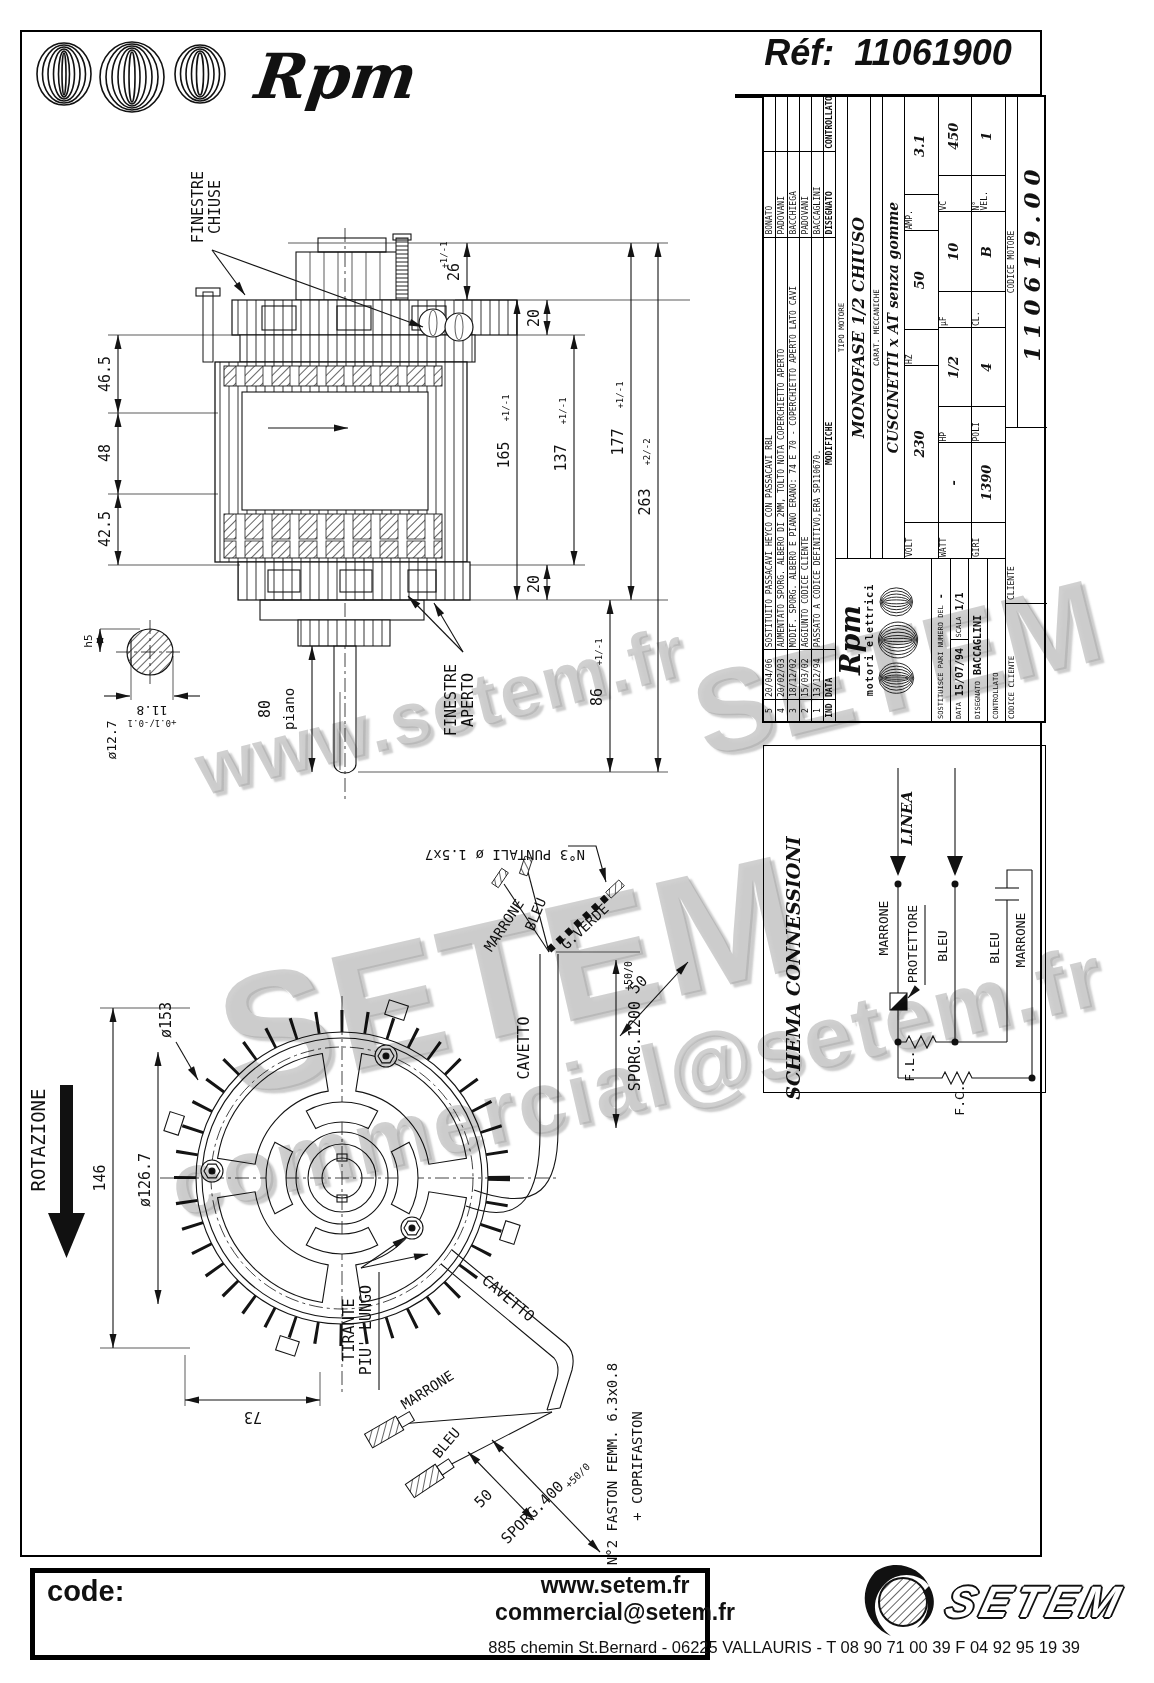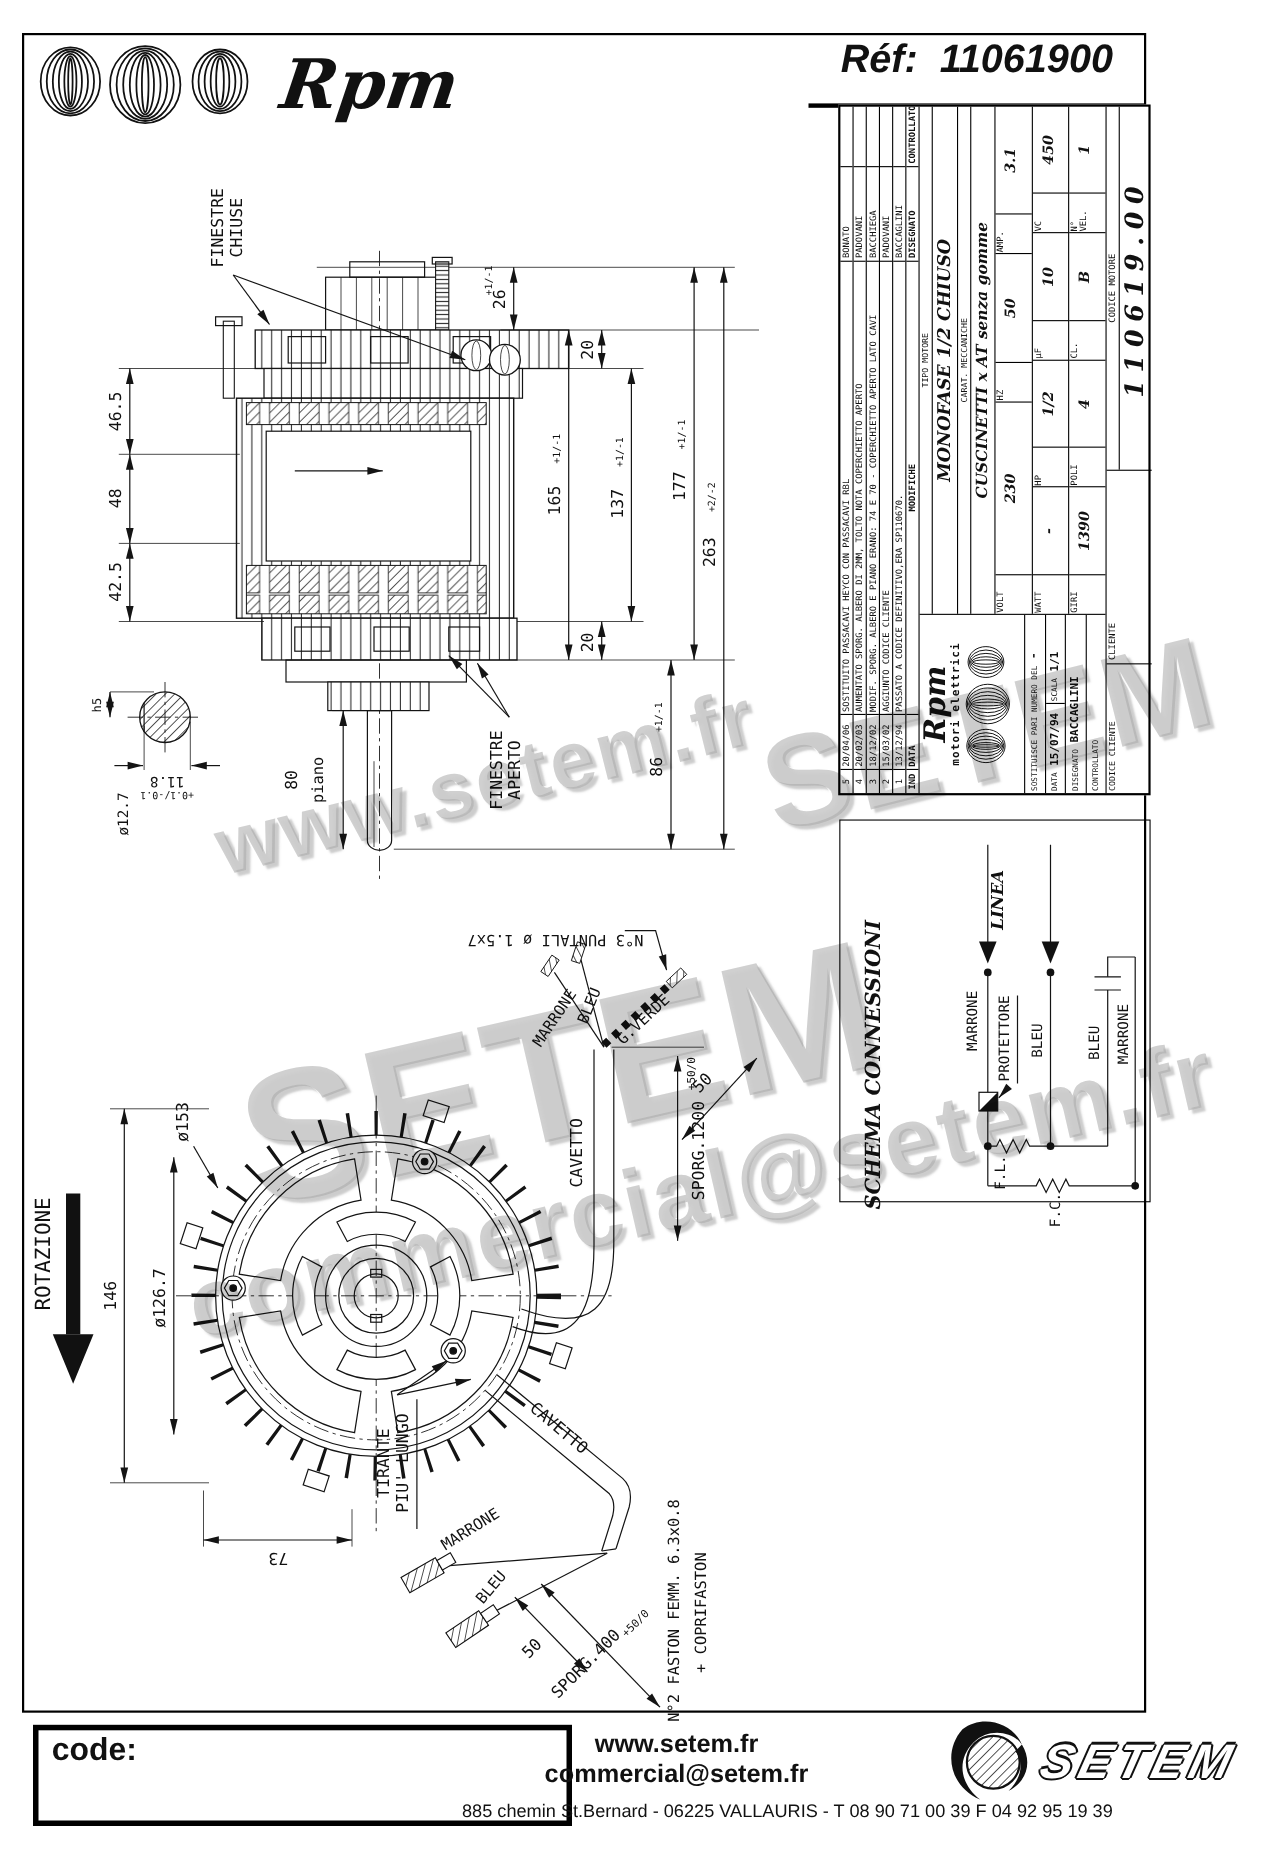--- a/index.html
+++ b/index.html
@@ -54,26 +54,26 @@
   .cm-l{font-size:8px;text-align:center;border-bottom:1px solid #000;height:12px;line-height:11px}
   .cm-v{flex:1;text-align:center;font-family:"DejaVu Serif",serif;font-style:italic;font-weight:bold;
         font-size:23px;letter-spacing:7px;line-height:27px}
   
   .schbox{position:absolute;left:763px;top:745px;width:283px;height:348px;border:1.5px solid #000;box-sizing:border-box;z-index:4}
   
   .wm{position:absolute;z-index:30;font-weight:bold;color:rgba(170,170,170,0.55);
       mix-blend-mode:multiply;white-space:nowrap;pointer-events:none;letter-spacing:2px;
       text-shadow:-2px -2px 0 rgba(255,255,255,0.85), 3px 4px 2px rgba(110,110,110,0.35)}
   
-  .codebox{position:absolute;left:30px;top:1568px;width:490px;height:92px;border:5px solid #000;box-sizing:border-box;z-index:6;background:#fff}
+  .codebox{position:absolute;left:30px;top:1568px;width:680px;height:92px;border:5px solid #000;box-sizing:border-box;z-index:6;background:#fff}
   .codebox .cl2{font-size:29px;font-weight:bold;position:absolute;left:12px;top:2px}
   .codebox .cv{font-size:63px;font-weight:bold;position:absolute;left:110px;top:12px;letter-spacing:2px}
   .fcenter{position:absolute;left:420px;top:1572px;width:390px;text-align:center;z-index:6}
   .fcenter .site{font-size:23px;font-weight:bold;line-height:27px}
-  .faddr{position:absolute;left:420px;top:1638px;width:660px;text-align:left;font-size:16.5px;white-space:nowrap;z-index:6}
+  .faddr{position:absolute;left:420px;top:1638px;width:660px;text-align:right;font-size:16.5px;white-space:nowrap;z-index:6}
   .setemlogo{position:absolute;left:855px;top:1558px;z-index:6;display:flex;align-items:center}
   .setemlogo .stxt{font-style:italic;font-weight:bold;font-size:44px;letter-spacing:5px;color:#fff;transform:skewX(-14deg);
      text-shadow:-2px 0 #111,2px 0 #111,0 -2px #111,0 2px #111,-1px -1px #111,1px 1px #111,-1px 1px #111,1px -1px #111}
 </style>
 </head>
 <body>
 
 <div class="frame"></div>
 
 <div class="brand">

